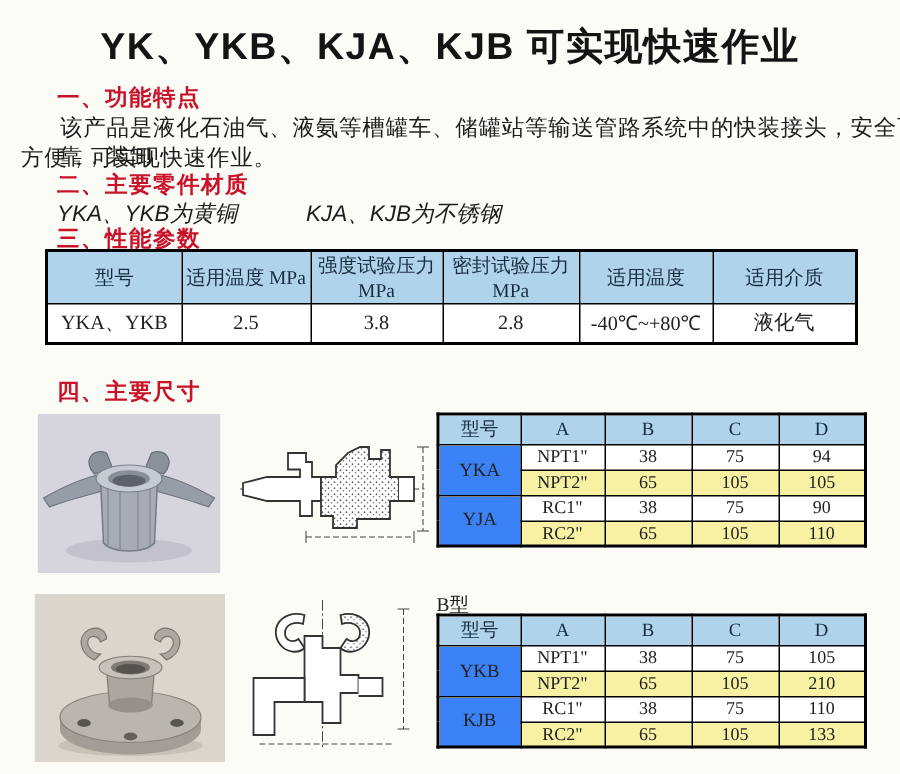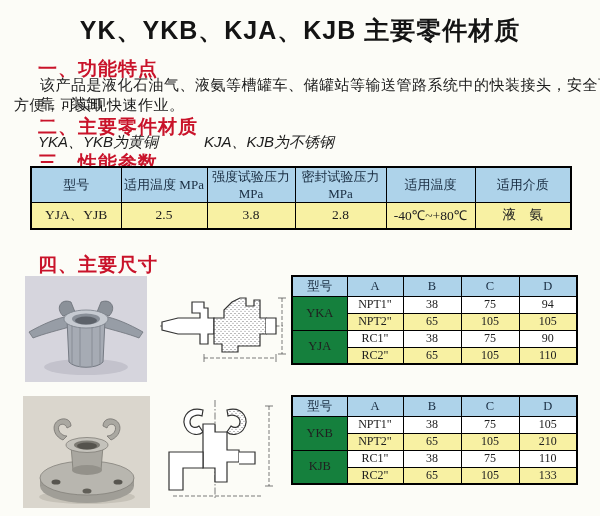--- a/index.html
+++ b/index.html
@@ -8,21 +8,21 @@
     background:#fcfcf7;
     font-family:"Liberation Sans",sans-serif;
     color:#1a1a1a;overflow:hidden;
   }
   .abs{position:absolute;}
   .doc-title{
     top:14px;left:0;width:600px;text-align:center;
     font-size:25px;font-weight:bold;color:#141414;letter-spacing:1px;
   }
   .sec-heading{
-    left:38px;font-size:19px;font-weight:bold;color:#c9132a;letter-spacing:1px;
+    left:38px;font-size:15px;font-weight:bold;color:#c9132a;letter-spacing:1px;
   }
   .para-line{left:14px;width:580px;font-size:15px;color:#1c1c1c;letter-spacing:0.5px;}
   .indent{padding-left:26px;}
   .materials{left:38px;font-size:15px;color:#1c1c1c;font-style:italic;}
   .materials .gap{display:inline-block;width:46px;}
   table{border-collapse:collapse;table-layout:fixed;}
   
   .perf{
     width:540px;border:2px solid #000;background:#fff;
     font-family:"Liberation Serif",serif;
@@ -38,28 +38,28 @@
   .dim-label{font-family:"Liberation Serif",serif;font-size:13px;color:#202020;height:14px;}
   .dim{
     width:285px;border:2px solid #000;background:#fff;margin-top:1px;
     font-family:"Liberation Serif",serif;
   }
   .dim th,.dim td{border:1px solid #000;text-align:center;padding:0;overflow:hidden;}
   .dim tr.hd{height:20px;background:#aed3ea;}
   .dim tr.hd th{font-size:12.5px;font-weight:normal;color:#182c40;}
   .dim tr{height:17px;}
   .dim td{font-size:12px;color:#202020;}
-  .dim td.model{font-size:12.5px;background:#15803d;}
+  .dim td.model{font-size:12.5px;background:#3b82f6;}
   .dim tr.yellow td{background:#f8f1a3;}
   svg{display:block;}
 </style>
 </head>
 <body>
 
-<div class="abs doc-title">YK、YKB、KJA、KJB 主要零件材质</div>
+<div class="abs doc-title">YK、YKB、KJA、KJB 可实现快速作业</div>
 
 <div class="abs sec-heading" style="top:56px">一、功能特点</div>
 <div class="abs para-line indent" style="top:76px">该产品是液化石油气、液氨等槽罐车、储罐站等输送管路系统中的快装接头，安全可靠，装卸</div>
 <div class="abs para-line" style="top:96px">方便，可实现快速作业。</div>
 
 <div class="abs sec-heading" style="top:114px">二、主要零件材质</div>
 <div class="abs materials" style="top:133px">
   <span>YKA、YKB为黄铜</span><span class="gap"></span><span>KJA、KJB为不锈钢</span>
 </div>
 
@@ -76,27 +76,27 @@
     </colgroup>
   <tbody>
       <tr class="hd">
     <th>型号</th>
     <th>适用温度 MPa</th>
     <th class="small">强度试验压力MPa</th>
     <th class="small">密封试验压力MPa</th>
     <th>适用温度</th>
     <th>适用介质</th>
   </tr>
-  <tr class="data yellow">
-    <td>YJA、YJB</td>
+  <tr class="data">
+    <td>YKA、YKB</td>
     <td>2.5</td>
     <td>3.8</td>
     <td>2.8</td>
     <td>-40℃~+80℃</td>
-    <td>液　氨</td>
+    <td>液化气</td>
   </tr>
 </tbody>
   </table>
 
 <div class="abs sec-heading" style="top:252px">四、主要尺寸</div>
 
 <svg class="abs" style="left:25px;top:276px" width="122" height="106" viewBox="0 0 122 106">
   <rect width="122" height="106" fill="#d6d5dd"></rect>
   <ellipse cx="61" cy="91" rx="42" ry="8" fill="#c3c2cc"></ellipse>
   <path d="M4,56 C18,48 32,42 44,40 L48,50 C34,54 18,58 8,62 Z" fill="#979da6" stroke="#6d727a" stroke-width="0.8"></path>
@@ -209,20 +209,21 @@
   <path d="M46,26 L58,26 L58,34 L70,34 L70,52 L82,52 L82,64 L70,64 L70,84 L58,84 L58,70 L46,70 Z" fill="#ffffff" stroke="#333" stroke-width="1.2"></path>
   <path d="M12,54 L46,54 L46,70 L26,70 L26,92 L12,92 Z" fill="#ffffff" stroke="#333" stroke-width="1.2"></path>
   <path d="M82,54 L98,54 L98,66 L82,66" fill="#ffffff" stroke="#333" stroke-width="1.2"></path>
   <line x1="112" y1="8" x2="112" y2="88" stroke="#444" stroke-width="0.7" stroke-dasharray="4 2"></line>
   <line x1="108" y1="8" x2="116" y2="8" stroke="#444" stroke-width="0.7"></line>
   <line x1="108" y1="88" x2="116" y2="88" stroke="#444" stroke-width="0.7"></line>
   <line x1="16" y1="98" x2="104" y2="98" stroke="#444" stroke-width="0.7" stroke-dasharray="4 2"></line>
 </svg>
 
 <div class="abs" style="left:291px;top:394px">
+  <div class="dim-label">B型</div>
   <table class="dim">
     <colgroup>
         <col style="width:55px">
         <col style="width:56px">
         <col style="width:58px">
         <col style="width:58px">
         <col style="width:58px">
       </colgroup>
     <tbody>
         <tr class="hd">

